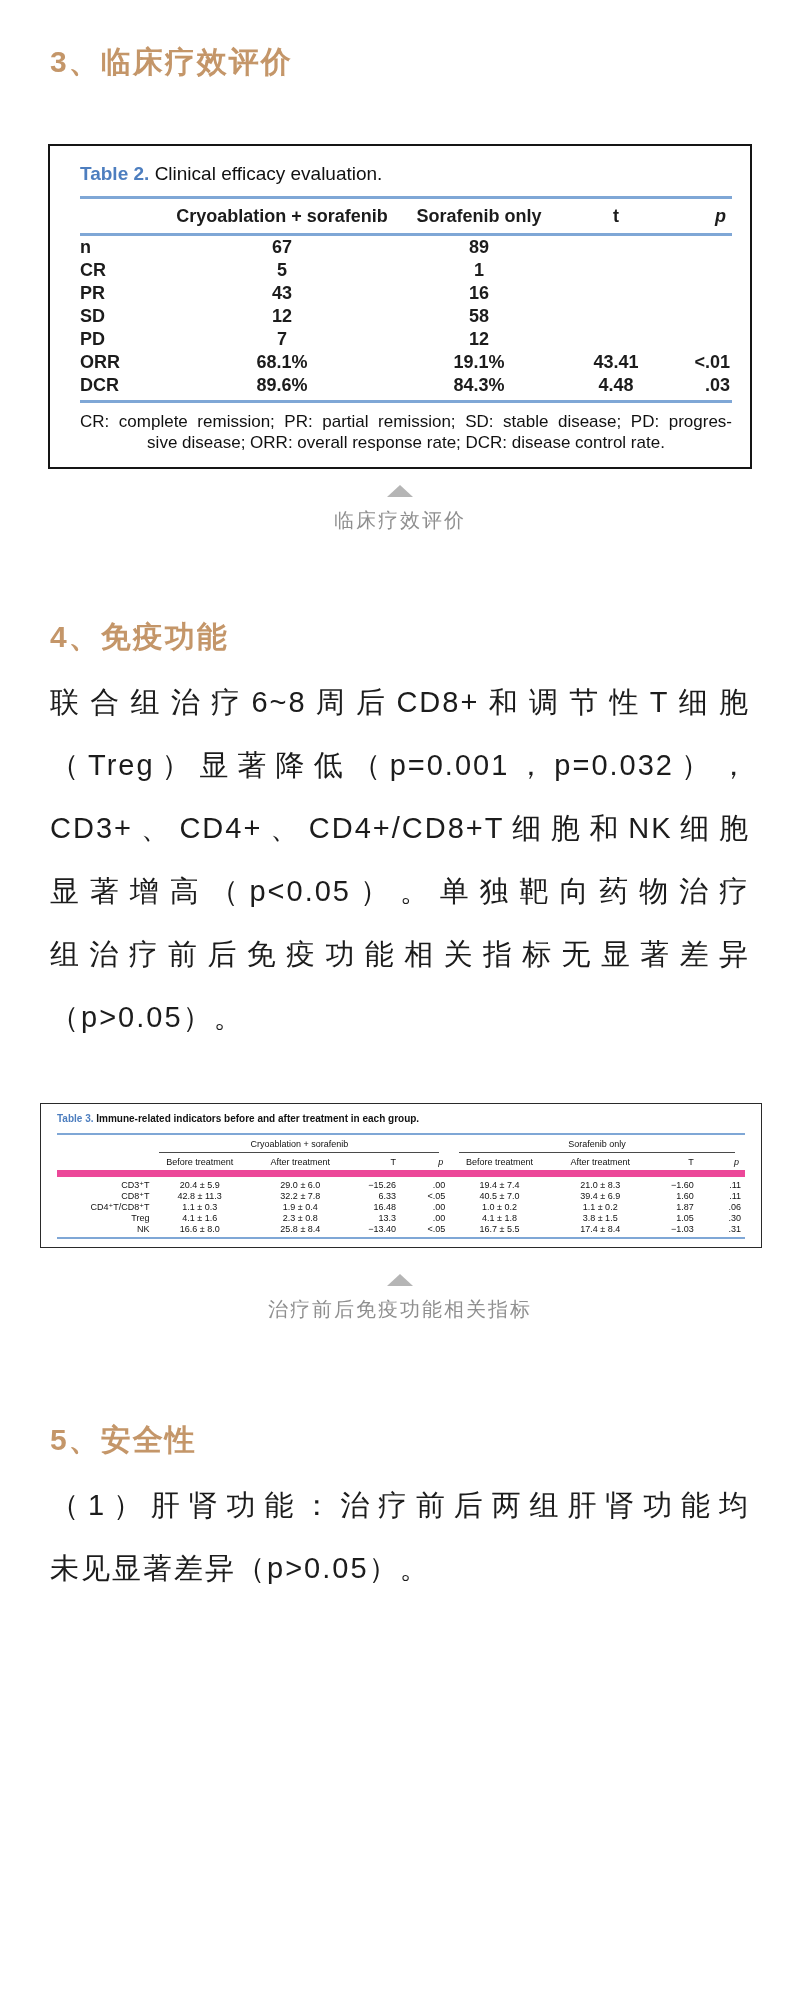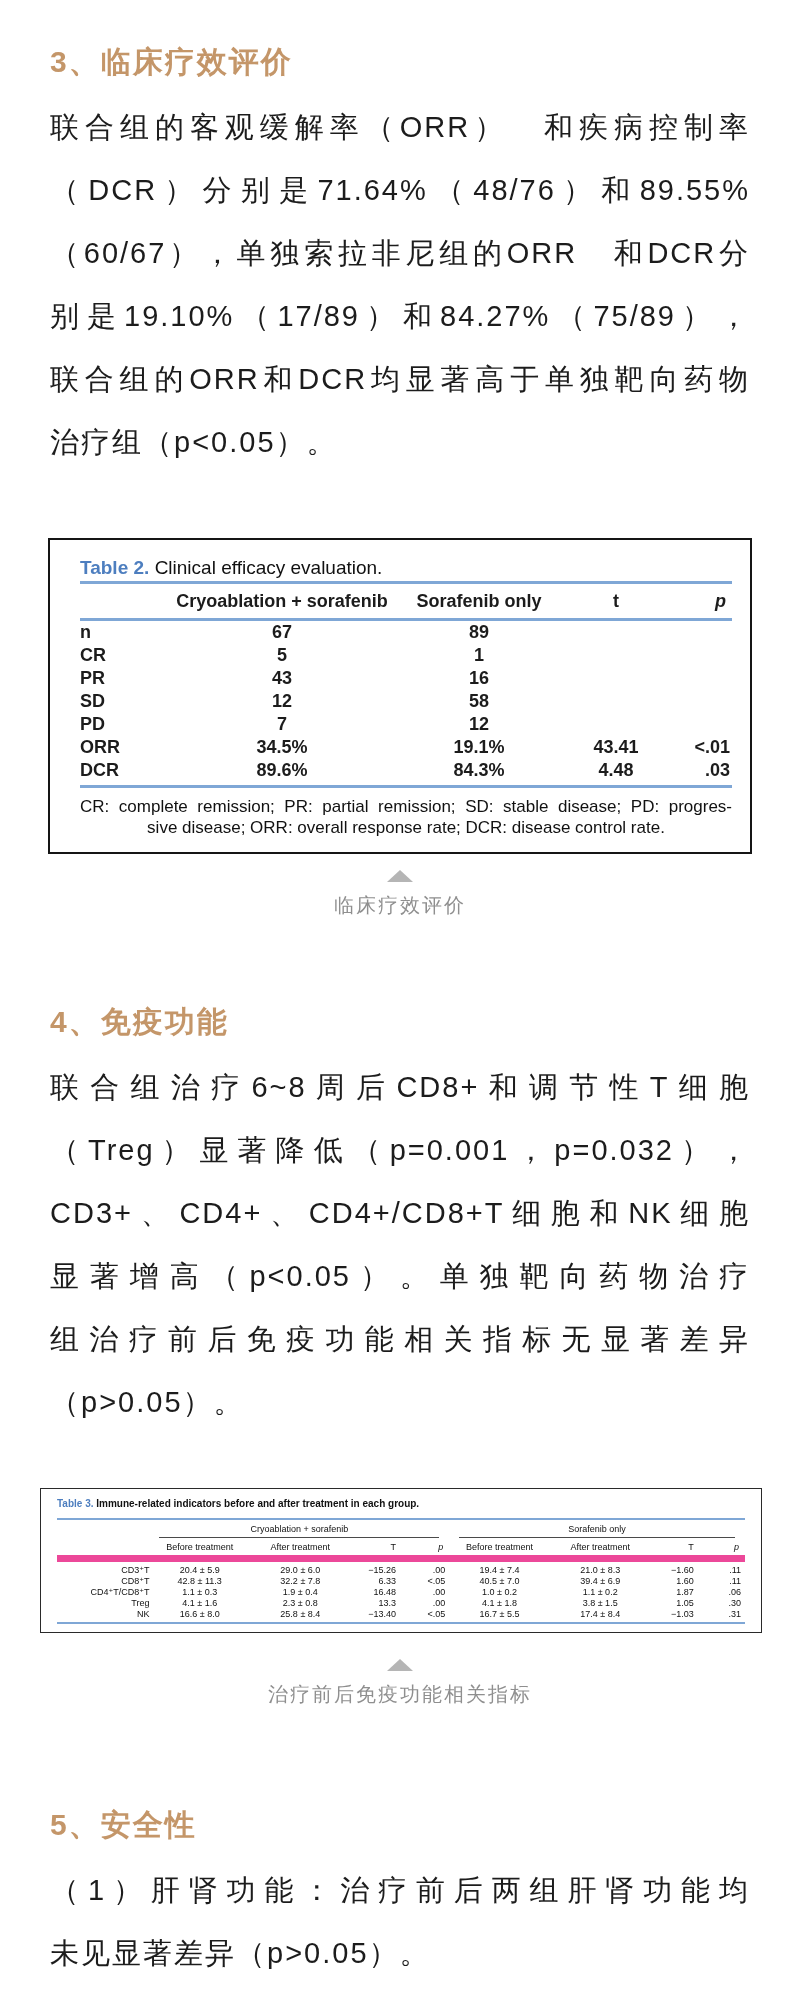--- a/index.html
+++ b/index.html
@@ -21,21 +21,21 @@
   .para { margin: 16px 50px 0 50px; font-size: 29px; line-height: 63px;
           color: #1c1c1c; letter-spacing: 2px; }
   .para .line { text-align: justify; text-align-last: justify; }
   .para .line:last-child { text-align: left; text-align-last: auto; }
 
   
   .t2-box {
     margin: 64px 48px 0 48px; border: 2px solid #151515;
     padding: 16px 18px 14px 30px; background: #fff;
   }
-  .t2-title { font-size: 19px; line-height: 24px; padding-bottom: 1px;
+  .t2-title { font-size: 19px; line-height: 24px; padding-bottom: 10px;
               border-bottom: 3px solid #7FA7D6; color: #111; }
   .t2-title .tlabel { color: #4D7EBF; font-weight: 700; }
   table.t2 { width: 100%; border-collapse: collapse; table-layout: fixed;
              font-size: 18px; }
   table.t2 col.c0 { width: 96px; }  table.t2 col.c1 { width: 212px; }
   table.t2 col.c2 { width: 182px; } table.t2 col.c3 { width: 92px; }
   table.t2 col.c4 { width: 70px; }
   table.t2 thead th { font-weight: 700; padding: 7px 0 6px 0;
                       border-bottom: 3px solid #7FA7D6; }
   table.t2 thead th:nth-child(1) { text-align: left; }
@@ -94,28 +94,20 @@
   .mt-h4 { margin-top: 86px; }
   .mt-h5 { margin-top: 100px; }
   .arrow2 { margin-top: 26px; }
 </style>
 </head>
 <body>
 
 <div class="page">
 
   <h2 class="sec-heading">3、临床疗效评价</h2>
-  <div class="para">
-      <div class="line">联合组的客观缓解率（ORR）　和疾病控制率</div>
-      <div class="line">（DCR）分别是71.64%（48/76）和89.55%</div>
-      <div class="line">（60/67），单独索拉非尼组的ORR　和DCR分</div>
-      <div class="line">别是19.10%（17/89）和84.27%（75/89），</div>
-      <div class="line">联合组的ORR和DCR均显著高于单独靶向药物</div>
-      <div class="line">治疗组（p&lt;0.05）。</div>
-    </div>
 
   <figure class="t2-box">
     <div class="t2-title">
       <span class="tlabel">Table 2.</span>
       <span>Clinical efficacy evaluation.</span>
     </div>
     <table class="t2">
       <colgroup>
           <col class="c0">
           <col class="c1">
@@ -163,21 +155,21 @@
           </tr>
           <tr>
             <td>PD</td>
             <td>7</td>
             <td>12</td>
             <td></td>
             <td></td>
           </tr>
           <tr>
             <td>ORR</td>
-            <td>34.5%</td>
+            <td>68.1%</td>
             <td>19.1%</td>
             <td>43.41</td>
             <td>&lt;.01</td>
           </tr>
           <tr>
             <td>DCR</td>
             <td>89.6%</td>
             <td>84.3%</td>
             <td>4.48</td>
             <td>.03</td>

